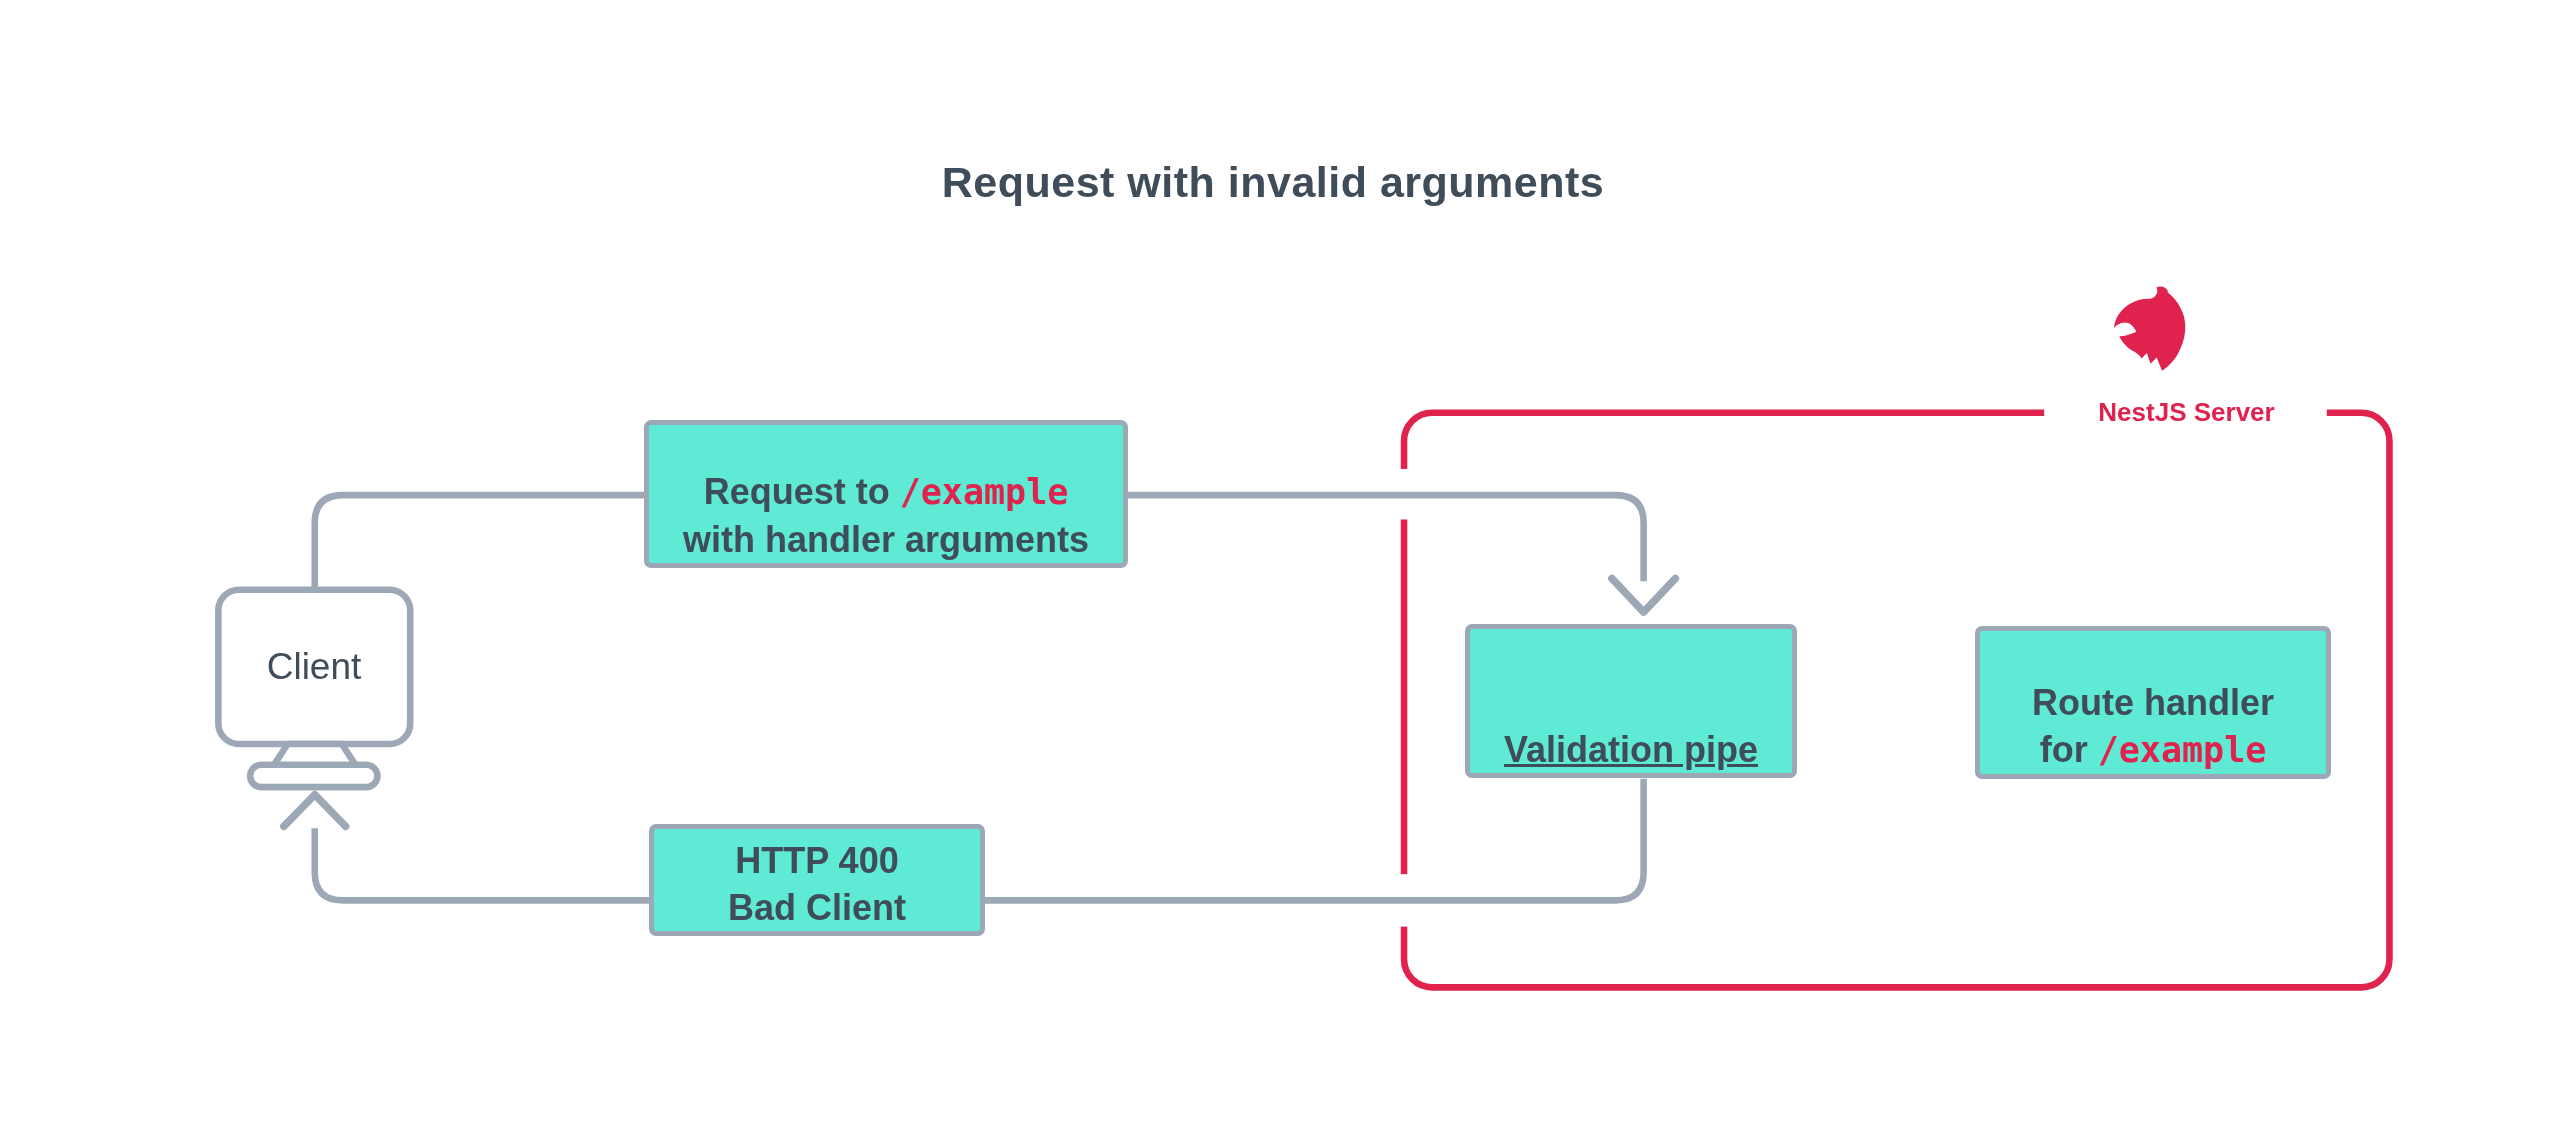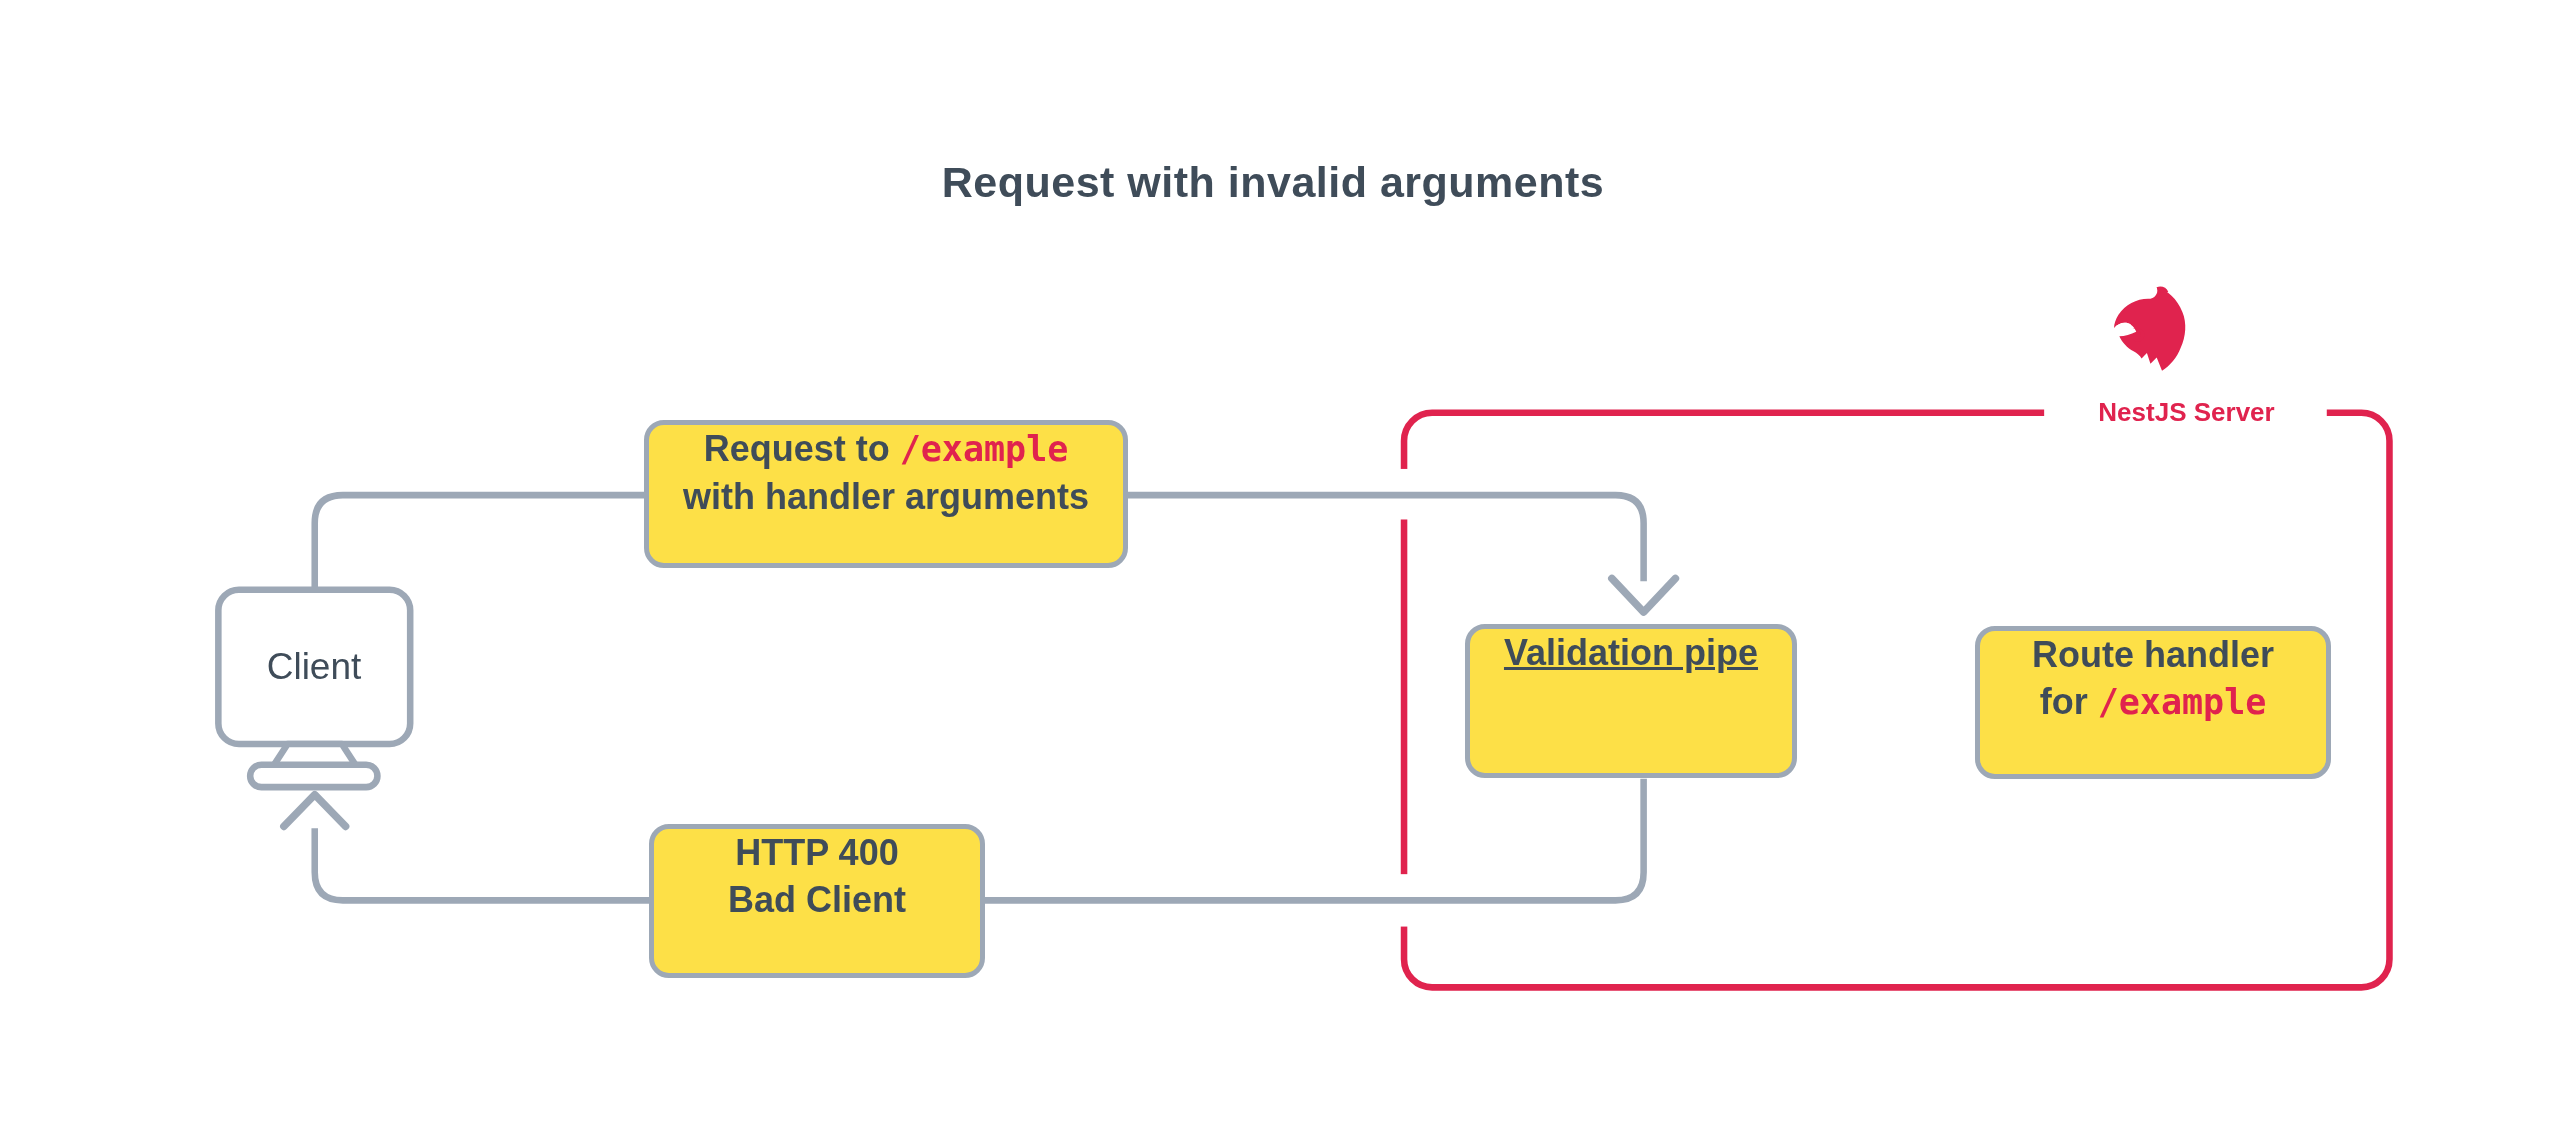--- a/index.html
+++ b/index.html
@@ -8,33 +8,33 @@
     font-family:"Liberation Sans",sans-serif;
     margin-top:16px;
   }
   .abs{position:absolute;}
   #diagram-svg{position:absolute;left:0;top:0;z-index:1;}
   .title{
     left:0;top:142px;width:2546px;text-align:center;
     font-size:43px;font-weight:700;color:#3f4c59;letter-spacing:0.5px;z-index:3;
   }
   .node{
-    background:#fde047;border:5.6px solid #9da8b6;border-radius:20px;
-    box-sizing:border-box;display:flex;align-items:flex-start;justify-content:center;
+    background:#5eead4;border:5.6px solid #9da8b6;border-radius:7px;
+    box-sizing:border-box;display:flex;align-items:flex-end;justify-content:center;
     text-align:center;font-weight:700;color:#3f4c59;font-size:36px;line-height:47px;
     z-index:2;
   }
   .code{
     font-family:"DejaVu Sans Mono",monospace;color:#e0234e;font-weight:700;
     font-size:35px;letter-spacing:0;
   }
   .node-request{left:644px;top:404px;width:484px;height:148px;}
   .node-validation{left:1465px;top:608px;width:332px;height:154px;text-decoration:underline;}
   .node-route{left:1975px;top:610px;width:356px;height:153px;}
-  .node-response{left:649px;top:808px;width:336px;height:154px;}
+  .node-response{left:649px;top:808px;width:336px;height:112px;}
   .client-label{
     left:218px;top:574px;width:192px;height:154px;display:flex;align-items:center;justify-content:center;
     font-size:37px;font-weight:400;color:#3f4c59;z-index:3;
   }
   .server-label{
     left:2046px;top:376px;width:281px;height:41px;line-height:41px;text-align:center;
     font-size:26px;font-weight:700;color:#e0234e;z-index:3;white-space:nowrap;
   }
 </style>
 </head>

